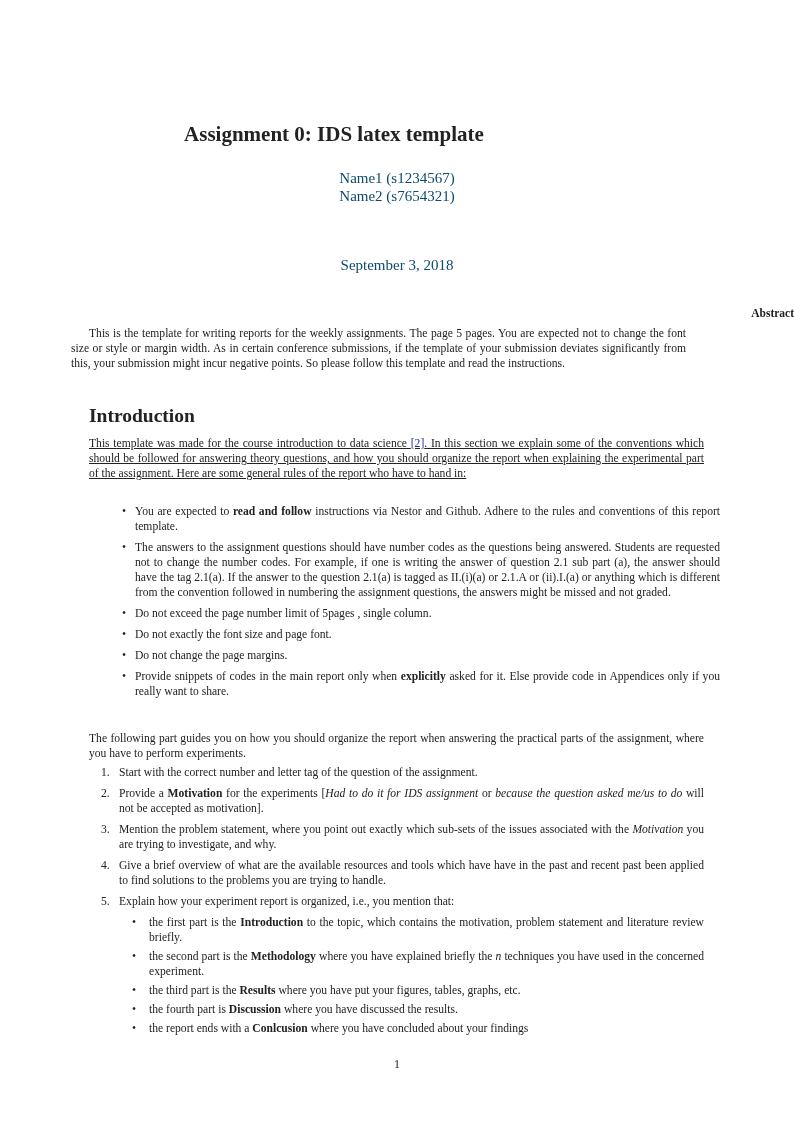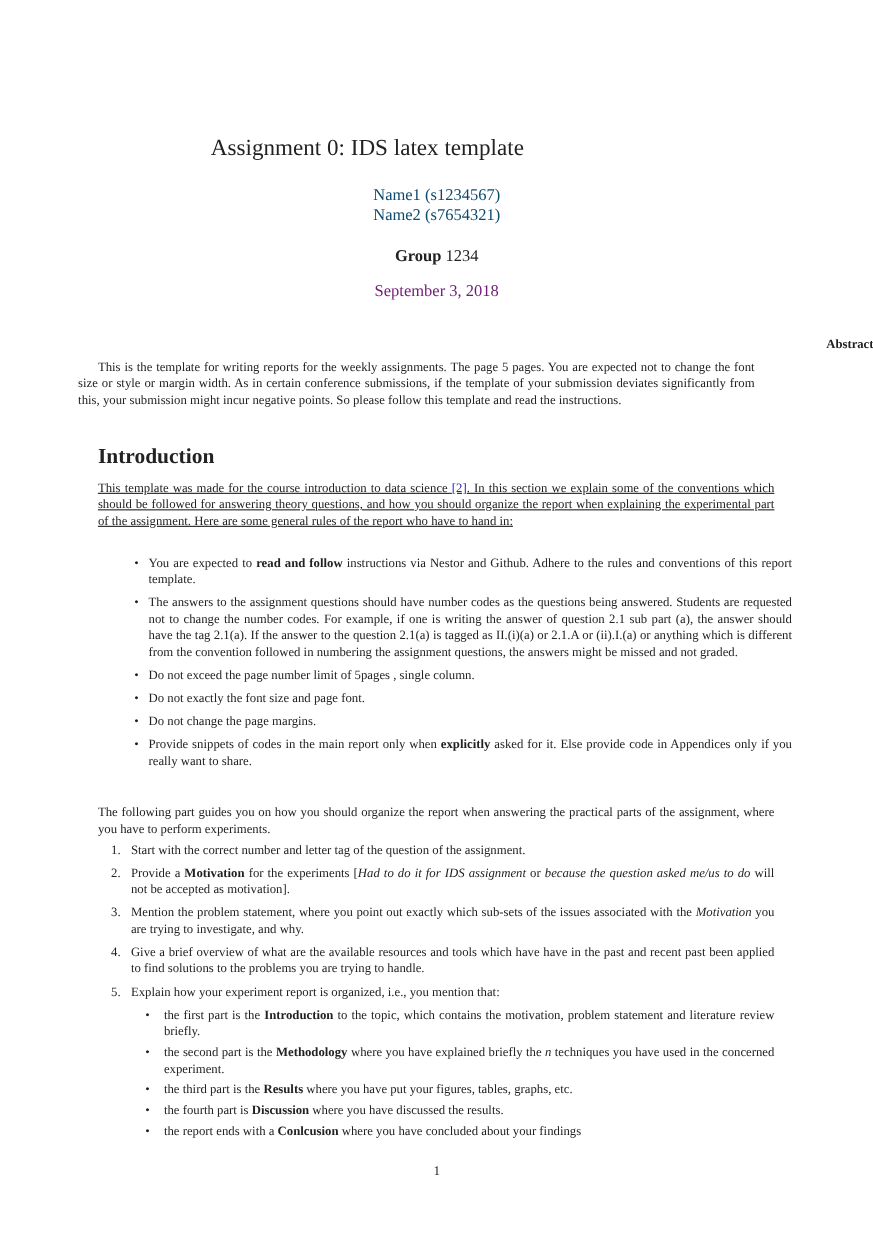--- a/index.html
+++ b/index.html
@@ -4,34 +4,34 @@
 <style>
   html, body { margin: 0; padding: 0; background: #ffffff; }
   body {
     width: 794px; height: 1123px; position: relative; overflow: hidden;
     font-family: "DejaVu Serif", "Liberation Serif", serif;
     color: #1a1a1a;
   }
   .page { position: absolute; left: 0; top: 0; width: 794px; height: 1123px; }
   .title {
     position: absolute; top: 122px; left: 0; width: 668px; text-align: center;
-    font-family: "Liberation Serif", serif; font-size: 21px; color: #222;
+    font-family: "Liberation Serif", serif; font-size: 21px; color: #222; font-weight: bold;
   }
   .authors {
     position: absolute; top: 169px; left: 0; width: 794px; text-align: center;
     font-family: "Liberation Serif", serif; font-size: 15px; line-height: 18px; color: #0c4a6e;
   }
   .group {
     position: absolute; top: 225px; left: 0; width: 794px; text-align: center;
     font-family: "Liberation Serif", serif; font-size: 15px; color: #222;
   }
   .group b { font-weight: bold; }
   .date {
     position: absolute; top: 257px; left: 0; width: 794px; text-align: center;
-    font-family: "Liberation Serif", serif; font-size: 15px; color: #701a75;
+    font-family: "Liberation Serif", serif; font-size: 15px; color: #0c4a6e;
   }
   .abstract-title {
     position: absolute; top: 307px; left: 0; width: 794px; text-align: right;
     font-family: "Liberation Serif", serif; font-weight: bold; font-size: 11.5px; color: #222;
   }
   .abstract-body {
     position: absolute; top: 326px; left: 71px; width: 615px;
     font-family: "Liberation Serif", serif; font-size: 11.6px; line-height: 15px;
     text-align: justify; text-indent: 18px; color: #222;
   }
@@ -76,24 +76,20 @@
 
 <div class="page">
 
   <div class="title">Assignment 0: IDS latex template</div>
 
   <div class="authors">
     <div>Name1 (s1234567)</div>
     <div>Name2 (s7654321)</div>
   </div>
 
-  <div class="group">
-    <b>Group</b>
-    <span>1234</span>
-  </div>
 
   <div class="date">September 3, 2018</div>
 
   <div class="abstract-title">Abstract</div>
   <div class="abstract-body">This is the template for writing reports for the weekly assignments. The page 5 pages. You are expected not to change the font size or style or margin width. As in certain conference submissions, if the template of your submission deviates significantly from this, your submission might incur negative points. So please follow this template and read the instructions.</div>
 
   <div class="section-heading">Introduction</div>
 
   <div class="body-text intro-para"><span>This template was made for the course introduction to data science </span><span class="cite">[2]</span><span>. In this section we explain some of the conventions which should be followed for answering theory questions, and how you should organize the report when explaining the experimental part of the assignment. Here are some general rules of the report who have to hand in:</span></div>
 

